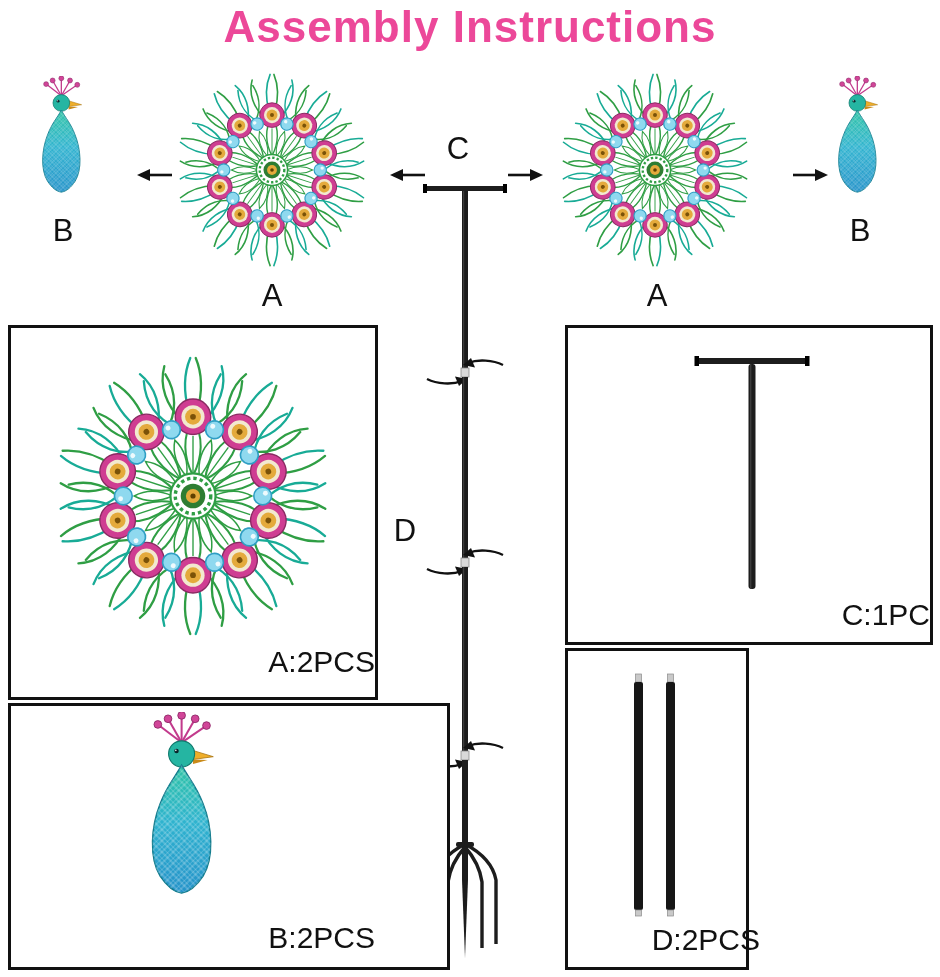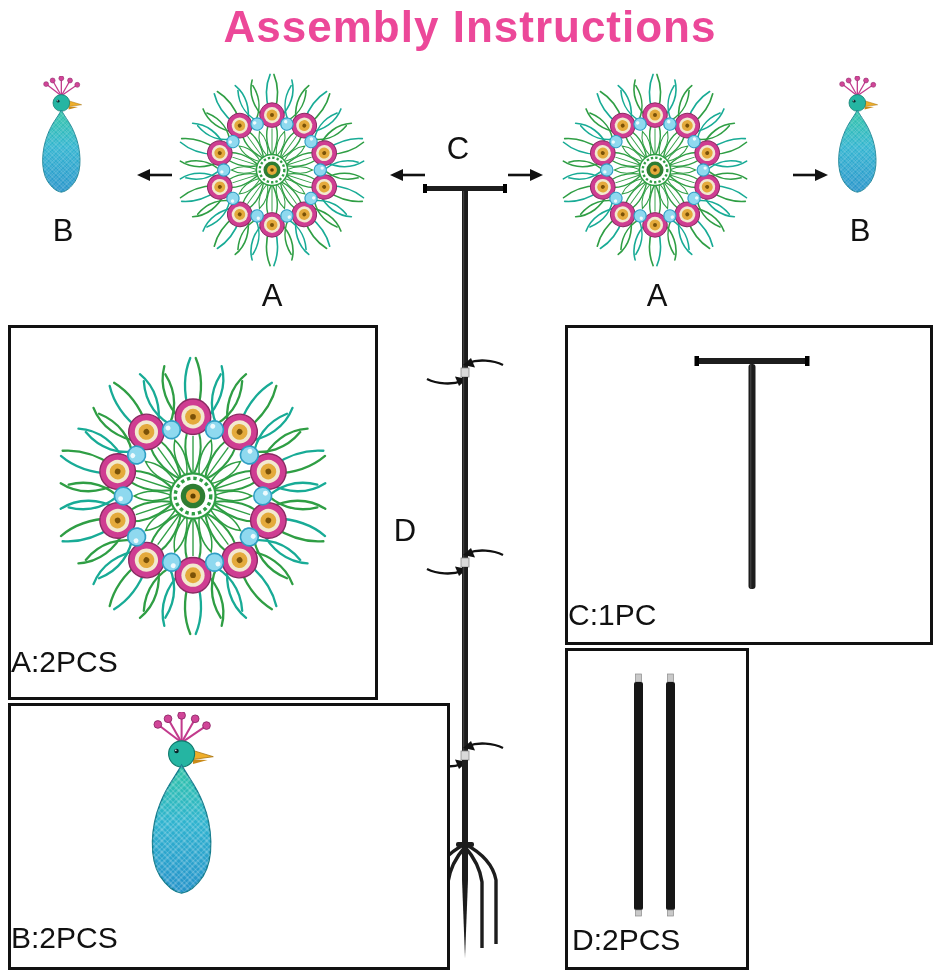--- a/index.html
+++ b/index.html
@@ -2,21 +2,21 @@
 <html><head>
 <meta charset="utf-8">
 <style>
   html,body{margin:0;padding:0;background:#fff;}
   .page{position:relative;width:940px;height:977px;background:#ffffff;overflow:hidden;
         font-family:"Liberation Sans",sans-serif;color:#111;}
   .abs{position:absolute;}
   .title{position:absolute;top:2px;left:0;width:100%;text-align:center;
          font-size:44px;font-weight:600;letter-spacing:1px;color:#ec4899;}
   .callout{position:absolute;font-size:31px;font-weight:500;color:#111;text-align:center;}
-  .part-label{position:absolute;font-size:30px;font-weight:500;color:#111;text-align:left;}
+  .part-label{position:absolute;font-size:30px;font-weight:500;color:#111;text-align:right;}
   .box{position:absolute;border:3px solid #111;background:#fff;box-sizing:border-box;}
   .flip{transform:scaleX(-1);}
   svg{display:block;}
 </style>
 </head>
 <body>
 
 <div class="page">
 
   <svg width="0" height="0" style="position:absolute">
@@ -208,17 +208,17 @@
 
   <div class="box" style="left:565px;top:648px;width:184px;height:322px">
     <svg class="abs" style="left:53px;top:20px" width="70" height="248" viewBox="0 0 70 248">
       <rect x="14.5" y="3" width="6" height="8" fill="#c9c9c9" stroke="#8a8a8a" stroke-width="0.7"></rect>
       <rect x="13" y="11" width="9" height="228" rx="2" fill="#161616"></rect>
       <rect x="14.5" y="239" width="6" height="6" fill="#c9c9c9" stroke="#8a8a8a" stroke-width="0.7"></rect>
       <rect x="46.5" y="3" width="6" height="8" fill="#c9c9c9" stroke="#8a8a8a" stroke-width="0.7"></rect>
       <rect x="45" y="11" width="9" height="228" rx="2" fill="#161616"></rect>
       <rect x="46.5" y="239" width="6" height="6" fill="#c9c9c9" stroke="#8a8a8a" stroke-width="0.7"></rect>
     </svg>
-    <div class="part-label" style="left:4px;top:272px;width:178px">D:2PCS</div>
+    <div class="part-label" style="left:14px;top:272px;width:178px">D:2PCS</div>
   </div>
 
 
 </div>
 
 </body></html>

